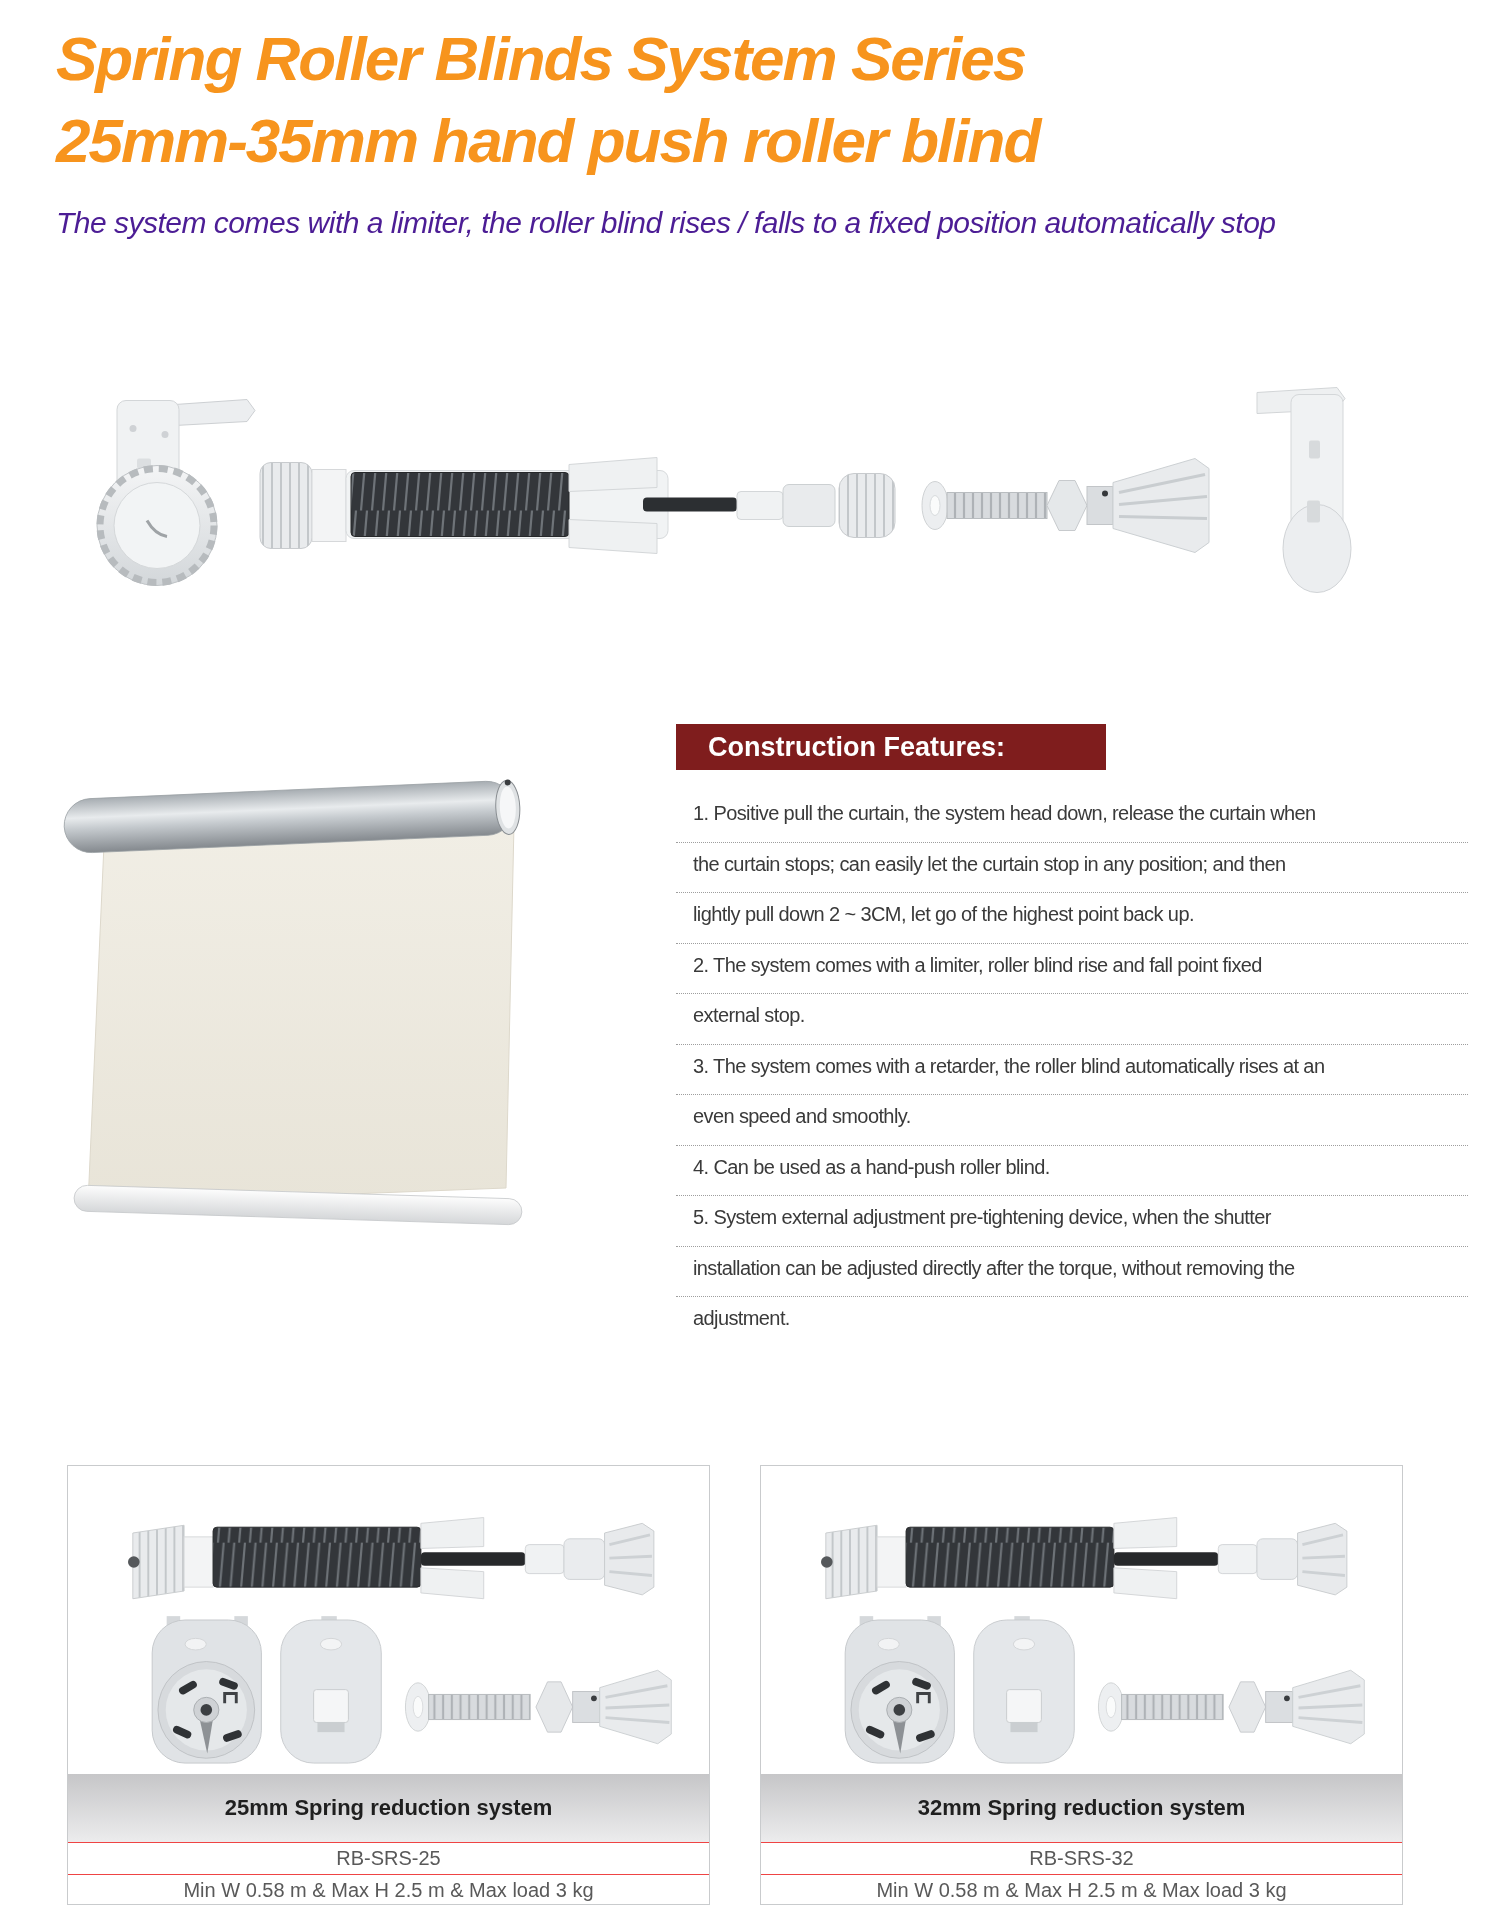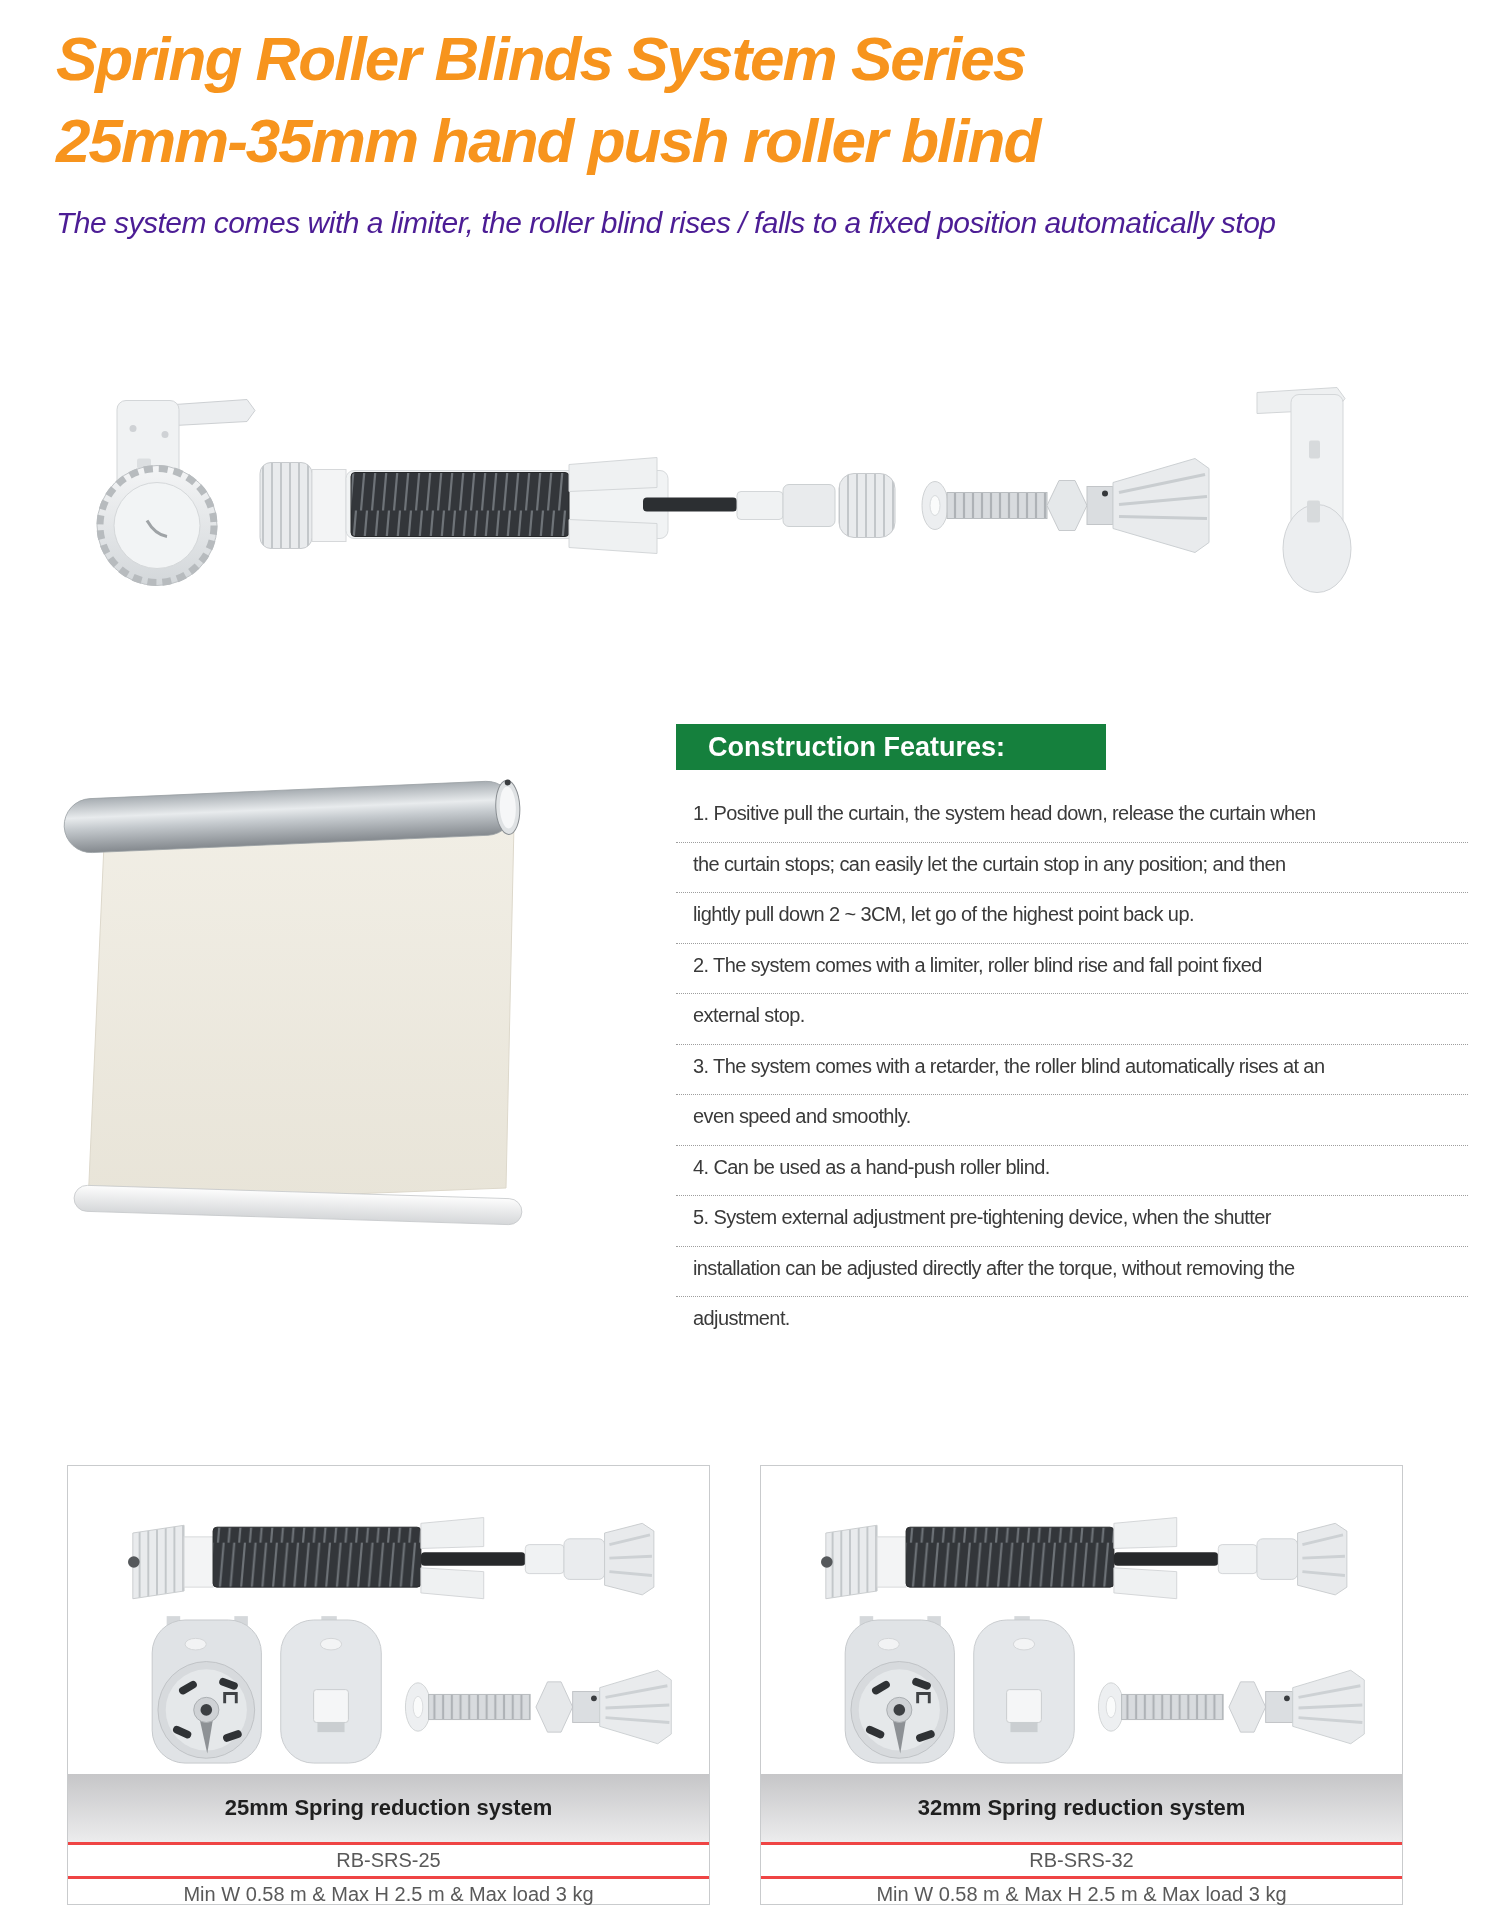--- a/index.html
+++ b/index.html
@@ -17,21 +17,21 @@
   .subtitle{
     position:absolute;left:56px;top:206px;margin:0;
     font-size:30px;font-style:italic;color:#4c1d95;letter-spacing:-0.5px;white-space:nowrap;
   }
   
   .exploded{position:absolute;left:95px;top:368px;width:1300px;height:255px;}
   .blind{position:absolute;left:58px;top:772px;width:480px;height:470px;}
   
   .features-banner{
     position:absolute;left:676px;top:724px;width:430px;height:46px;
-    background:#15803d;color:#ffffff;font-weight:bold;font-size:27px;
+    background:#7f1d1d;color:#ffffff;font-weight:bold;font-size:27px;
     display:flex;align-items:center;padding-left:32px;box-sizing:border-box;
   }
   .features{position:absolute;left:676px;top:792px;width:792px;}
   .feature-line{
     height:50.5px;box-sizing:border-box;padding:10px 0 0 17px;
     font-size:20px;letter-spacing:-0.6px;color:#3a3a3a;white-space:nowrap;
     border-bottom:1px dotted #9e9e9e;
   }
   .feature-line:last-child{border-bottom:none;}
   
@@ -42,21 +42,21 @@
   .card-1{left:67px;}
   .card-2{left:760px;}
   .card-image{height:308px;display:flex;align-items:center;justify-content:center;}
   .card-image svg{width:580px;height:290px;}
   .card-banner{
     height:68px;background:linear-gradient(#c6c6c8,#ececed);
     display:flex;align-items:center;justify-content:center;
     font-size:22px;font-weight:bold;color:#1f1f1f;text-align:right;
   }
   .card-row{
-    height:31px;border-top:3px solid #ef4444;
+    height:31px;border-top:1px solid #ef4444;
     display:flex;align-items:center;justify-content:center;
     font-size:20px;color:#595959;
   }
   .defs-holder{position:absolute;width:0;height:0;overflow:hidden;}
 </style>
 </head>
 <body>
 
 <div class="page">
 

